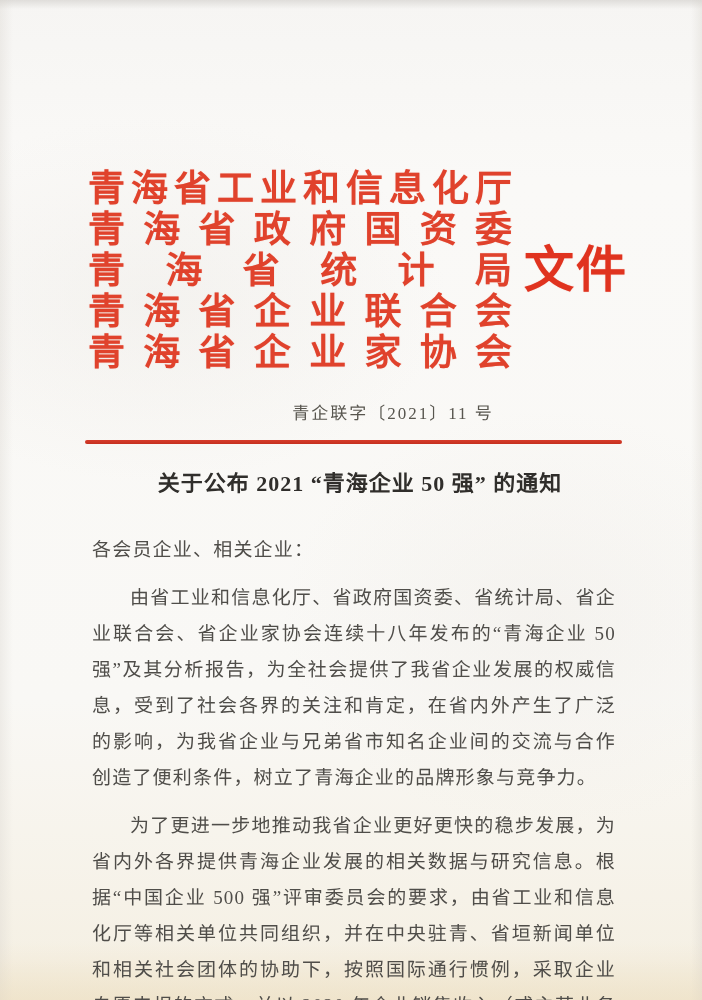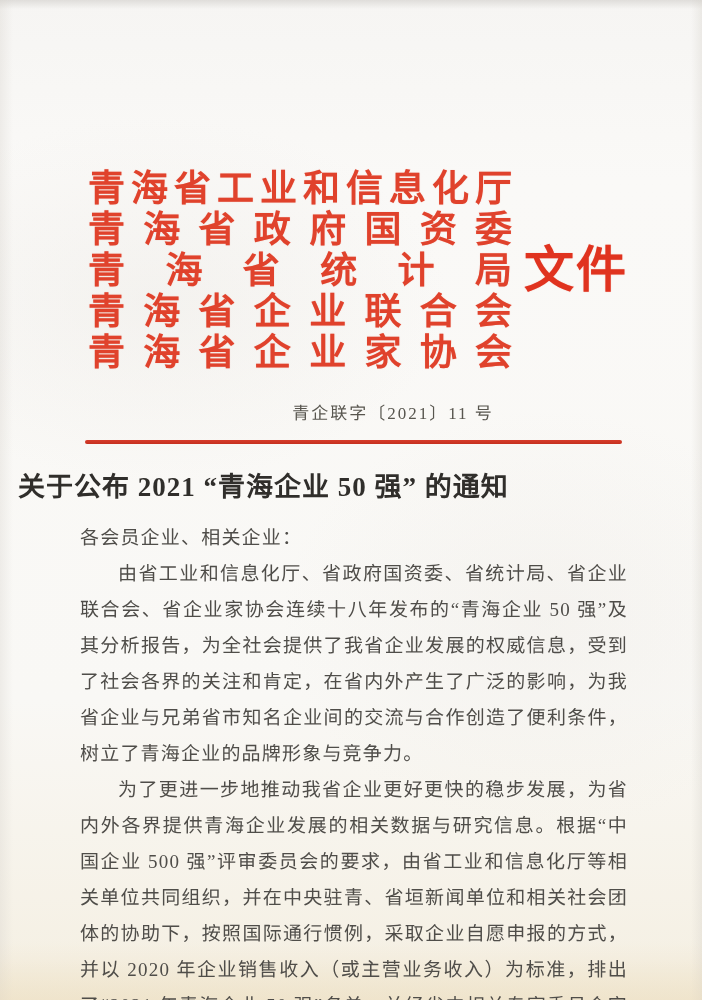--- a/index.html
+++ b/index.html
@@ -53,32 +53,33 @@
 
   .red-rule{
     position:absolute;left:85px;top:440px;width:537px;height:4px;
     background:linear-gradient(180deg,#d73c2b,#c5301f);
     border-radius:2px;
   }
 
   .doc-title{
     position:absolute;left:0;top:465px;width:100%;
     padding-left:18px;box-sizing:border-box;
-    font-size:27px;font-weight:700;color:#302e2b;
+    text-align:center;
+    font-size:22px;font-weight:700;color:#302e2b;
     letter-spacing:1px;white-space:nowrap;
   }
 
   .body-text{
     position:absolute;left:80px;top:520px;width:548px;
     font-size:19px;line-height:36px;
     letter-spacing:1.2px;
     color:#4f4d49;
     text-align:justify;
   }
-  .body-text p{margin:0;text-indent:2em;}
+  .body-text p{margin:12px;text-indent:2em;}
   .body-text p.salutation{text-indent:0;}
 </style>
 </head>
 <body>
 
 <div class="page">
 
   <div class="scan-top"></div>
   <div class="scan-left"></div>
   <div class="scan-right"></div>

